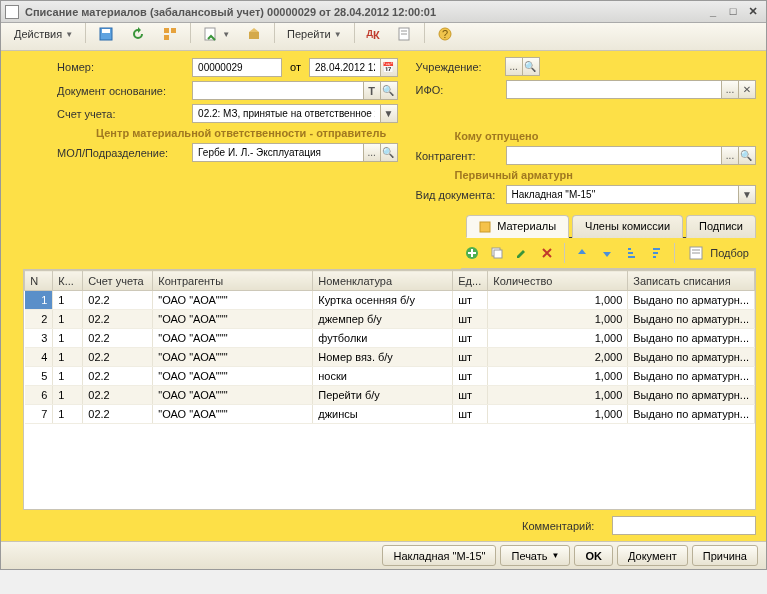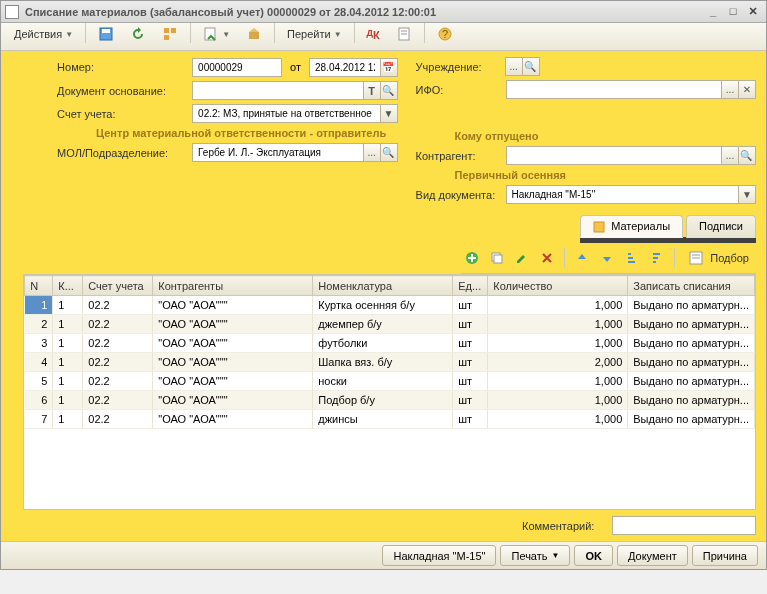--- a/index.html
+++ b/index.html
@@ -17,21 +17,21 @@
 .content { flex: 1; padding: 6px 10px 0 10px; overflow: hidden; display: flex; flex-direction: column; align-items: flex-end; }
 .row { display: flex; align-items: center; margin-bottom: 4px; }
 .two-col { display: flex; gap: 18px; }
 .col { flex: 1; min-width: 0; }
 .lbl { color: #333; width: 135px; flex-shrink: 0; }
 .lbl2 { color: #333; width: 90px; flex-shrink: 0; }
 .inp { height: 19px; border: 1px solid #b8b097; background: #fff; padding: 0 3px; display: flex; align-items: center; }
 .inp input { border: none; outline: none; width: 100%; background: transparent; font-size: 10px; }
 .ibtn { width: 18px; height: 19px; border: 1px solid #b8b097; background: linear-gradient(#fdfcf6,#e8e3d2); display: flex; align-items: center; justify-content: center; cursor: pointer; font-size: 10px; color: #555; margin-left: -1px; }
 .section-title { color: #a07820; font-weight: bold; margin: 4px 0 4px 0; padding-left: 39px; }
-.tabs { display: flex; gap: 3px; margin-top: 6px; border-bottom: 6px solid #404040; }
+.tabs { display: flex; gap: 3px; margin-top: 6px; border-bottom: 1px solid #404040; }
 .tab { padding: 4px 12px; border: 1px solid #c9c4b4; border-bottom: none; border-radius: 4px 4px 0 0; background: linear-gradient(#f5f1e4,#e8e3d2); cursor: pointer; position: relative; top: 1px; }
 .tab.active { background: #fbf9f1; font-weight: normal; border-bottom: 1px solid #fbf9f1; }
 .tab.active .tabicon { display: inline-block; }
 .tabicon { width: 12px; height: 12px; display: none; }
 .subtoolbar { display: flex; align-items: center; gap: 3px; padding: 4px 0; border-bottom: 1px solid #c9c4b4; }
 .sbtn { width: 22px; height: 20px; border: 1px solid transparent; border-radius: 3px; display: flex; align-items: center; justify-content: center; cursor: pointer; }
 .grid-wrap { flex: 1; border: 1px solid #c9c4b4; background: #fff; overflow: auto; margin-top: 0; }
 table { border-collapse: collapse; width: 100%; }
 th { background: linear-gradient(#f7f4e9,#e7e2d0); border: 1px solid #cdc8b8; text-align: left; padding: 3px 5px; font-weight: normal; color: #333; height: 20px; white-space: nowrap; }
 td { border-right: 1px solid #e8e4d6; border-bottom: 1px solid #f0ede2; padding: 3px 5px; white-space: nowrap; overflow: hidden; }
@@ -176,38 +176,39 @@
         <div style="height:23px"></div>
         <div class="section-title">Кому отпущено</div>
         <div class="row">
           <span class="lbl2">Контрагент:</span>
           <div class="inp" style="flex:1">
               <input style="">
             </div>
           <div class="ibtn">...</div>
           <div class="ibtn">🔍</div>
         </div>
-        <div class="section-title">Первичный осенняя</div>
+        <div class="section-title">Первичный арматурн</div>
         <div class="row">
           <span class="lbl2">Вид документа:</span>
           <div class="inp" style="flex:1">
               <input value="Накладная &quot;М-15&quot;" style="">
             </div>
           <div class="ibtn">▼</div>
         </div>
       </div>
     </div>
 
     <div class="tabs">
       <div class="tab active">
         <svg class="tabicon" viewBox="0 0 12 12" style="display:inline-block;vertical-align:middle;margin-right:3px">
             <rect x="1" y="1" width="10" height="10" fill="#f5c24a" stroke="#c99a2a"></rect>
           </svg>
         <span>Материалы</span>
       </div>
+      <div class="tab"><span>Члены комиссии</span></div>
       <div class="tab"><span>Подписи</span></div>
     </div>
 
     <div class="subtoolbar">
       <div class="sbtn">
           <svg width="14" height="14">
             <circle cx="7" cy="7" r="6" fill="#4caf50"></circle>
             <path d="M7 3v8M3 7h8" stroke="#fff" stroke-width="2"></path>
           </svg>
         </div>
@@ -302,41 +303,41 @@
               <td>футболки</td>
               <td>шт</td>
               <td class="num">1,000</td>
               <td>Выдано по арматурн...</td>
             </tr>
             <tr class="even">
               <td class="num">4</td>
               <td>1</td>
               <td>02.2</td>
               <td>"ОАО "АОА"""</td>
-              <td>Шапка вяз. б/у</td>
+              <td>Номер вяз. б/у</td>
               <td>шт</td>
               <td class="num">2,000</td>
               <td>Выдано по арматурн...</td>
             </tr>
             <tr>
               <td class="num">5</td>
               <td>1</td>
               <td>02.2</td>
               <td>"ОАО "АОА"""</td>
               <td>носки</td>
               <td>шт</td>
               <td class="num">1,000</td>
               <td>Выдано по арматурн...</td>
             </tr>
             <tr class="even">
               <td class="num">6</td>
               <td>1</td>
               <td>02.2</td>
               <td>"ОАО "АОА"""</td>
-              <td>Подбор б/у</td>
+              <td>Перейти б/у</td>
               <td>шт</td>
               <td class="num">1,000</td>
               <td>Выдано по арматурн...</td>
             </tr>
             <tr>
               <td class="num">7</td>
               <td>1</td>
               <td>02.2</td>
               <td>"ОАО "АОА"""</td>
               <td>джинсы</td>

